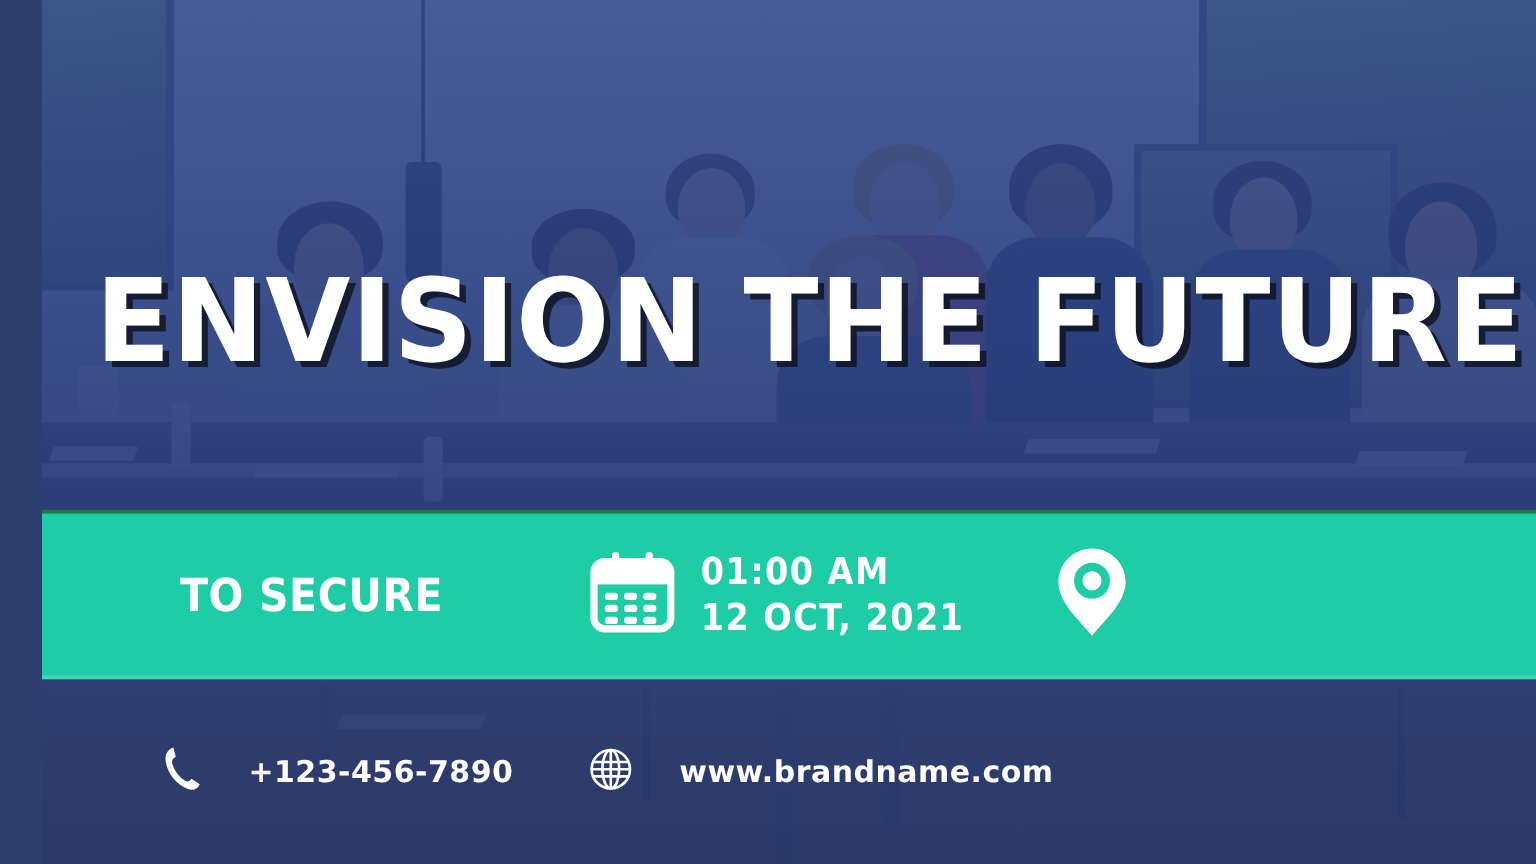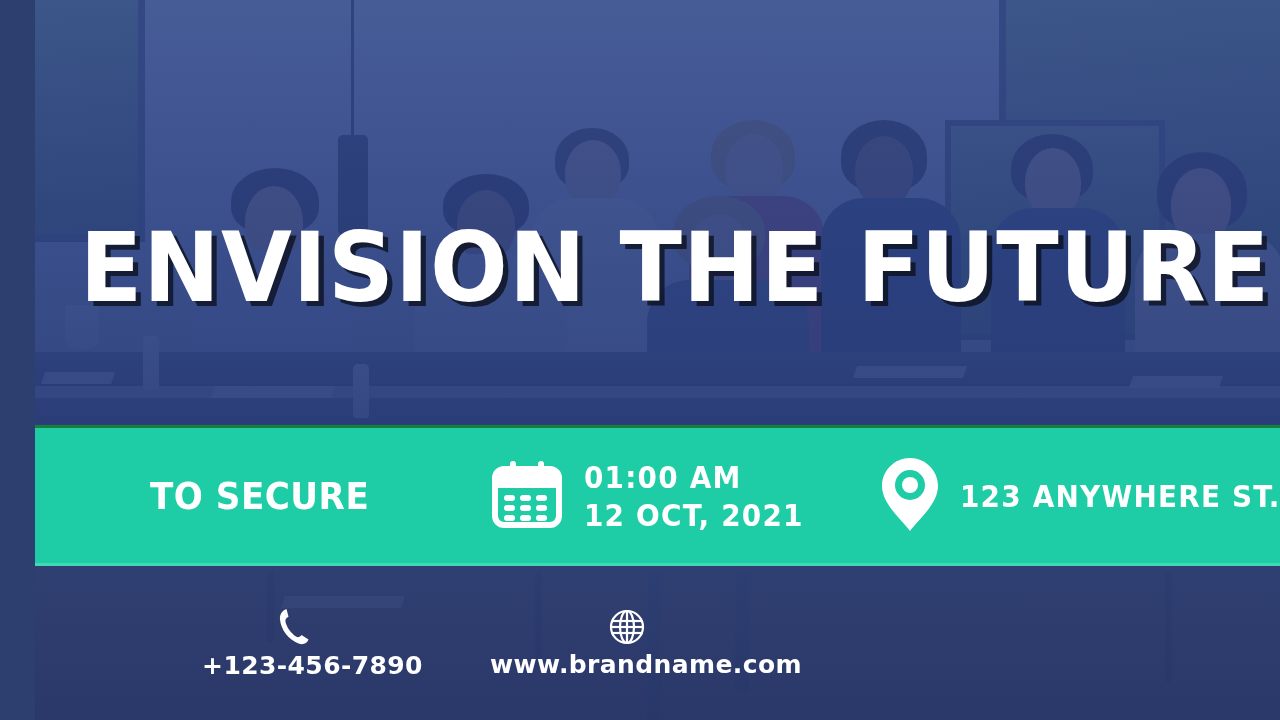--- a/index.html
+++ b/index.html
@@ -134,21 +134,21 @@
     font-weight:bold; font-size:31px; line-height:38px;
     color:#ffffff; letter-spacing:1.2px; white-space:nowrap;
   }
   .band-icon { flex:0 0 auto; margin-right:20px; }
 
   
   .footer {
     position:absolute; left:0; top:566px; width:100%; height:154px;
     display:flex; align-items:center;
   }
-  .contact { display:flex; align-items:center;flex-direction:column; }
+  .contact { display:flex; align-items:center; }
   .contact.phone { margin-left:100px; width:355px; }
   .contact.mail  { margin-left:0px;  width:420px; }
   .contact.web   { margin-left:0px; }
   .contact-icon { flex:0 0 auto; margin-right:38px; }
   .contact-text {
     font-family:"DejaVu Sans","Liberation Sans", sans-serif;
     font-weight:bold; font-size:25px; color:#ffffff;
     letter-spacing:.4px; white-space:nowrap;
   }
 </style>
@@ -261,21 +261,20 @@
 
     <div class="band-col place">
       <span class="band-icon">
         <svg width="60" height="80" viewBox="0 0 60 80">
           <path d="M30 4 C14.5 4 2 16.5 2 32 C2 50 22 66 30 77 C38 66 58 50 58 32 C58 16.5 45.5 4 30 4 Z" fill="#ffffff"></path>
           <circle cx="30" cy="31" r="15" fill="#1ecca5"></circle>
           <circle cx="30" cy="31" r="8" fill="#ffffff"></circle>
         </svg>
       </span>
       <div>
-        <div class="info-text">123 ANYWHERE ST.</div>
       </div>
     </div>
   </div>
 
   <div class="footer">
 
     <div class="contact phone">
       <span class="contact-icon">
         <svg width="34" height="40" viewBox="0 0 34 40">
           <path d="M9.5 2 C5 3.5 2.5 7.5 3 12.5 C4 23 11.5 32.5 21.5 36.5 C26 38.2 30 36.5 31.5 32.5

